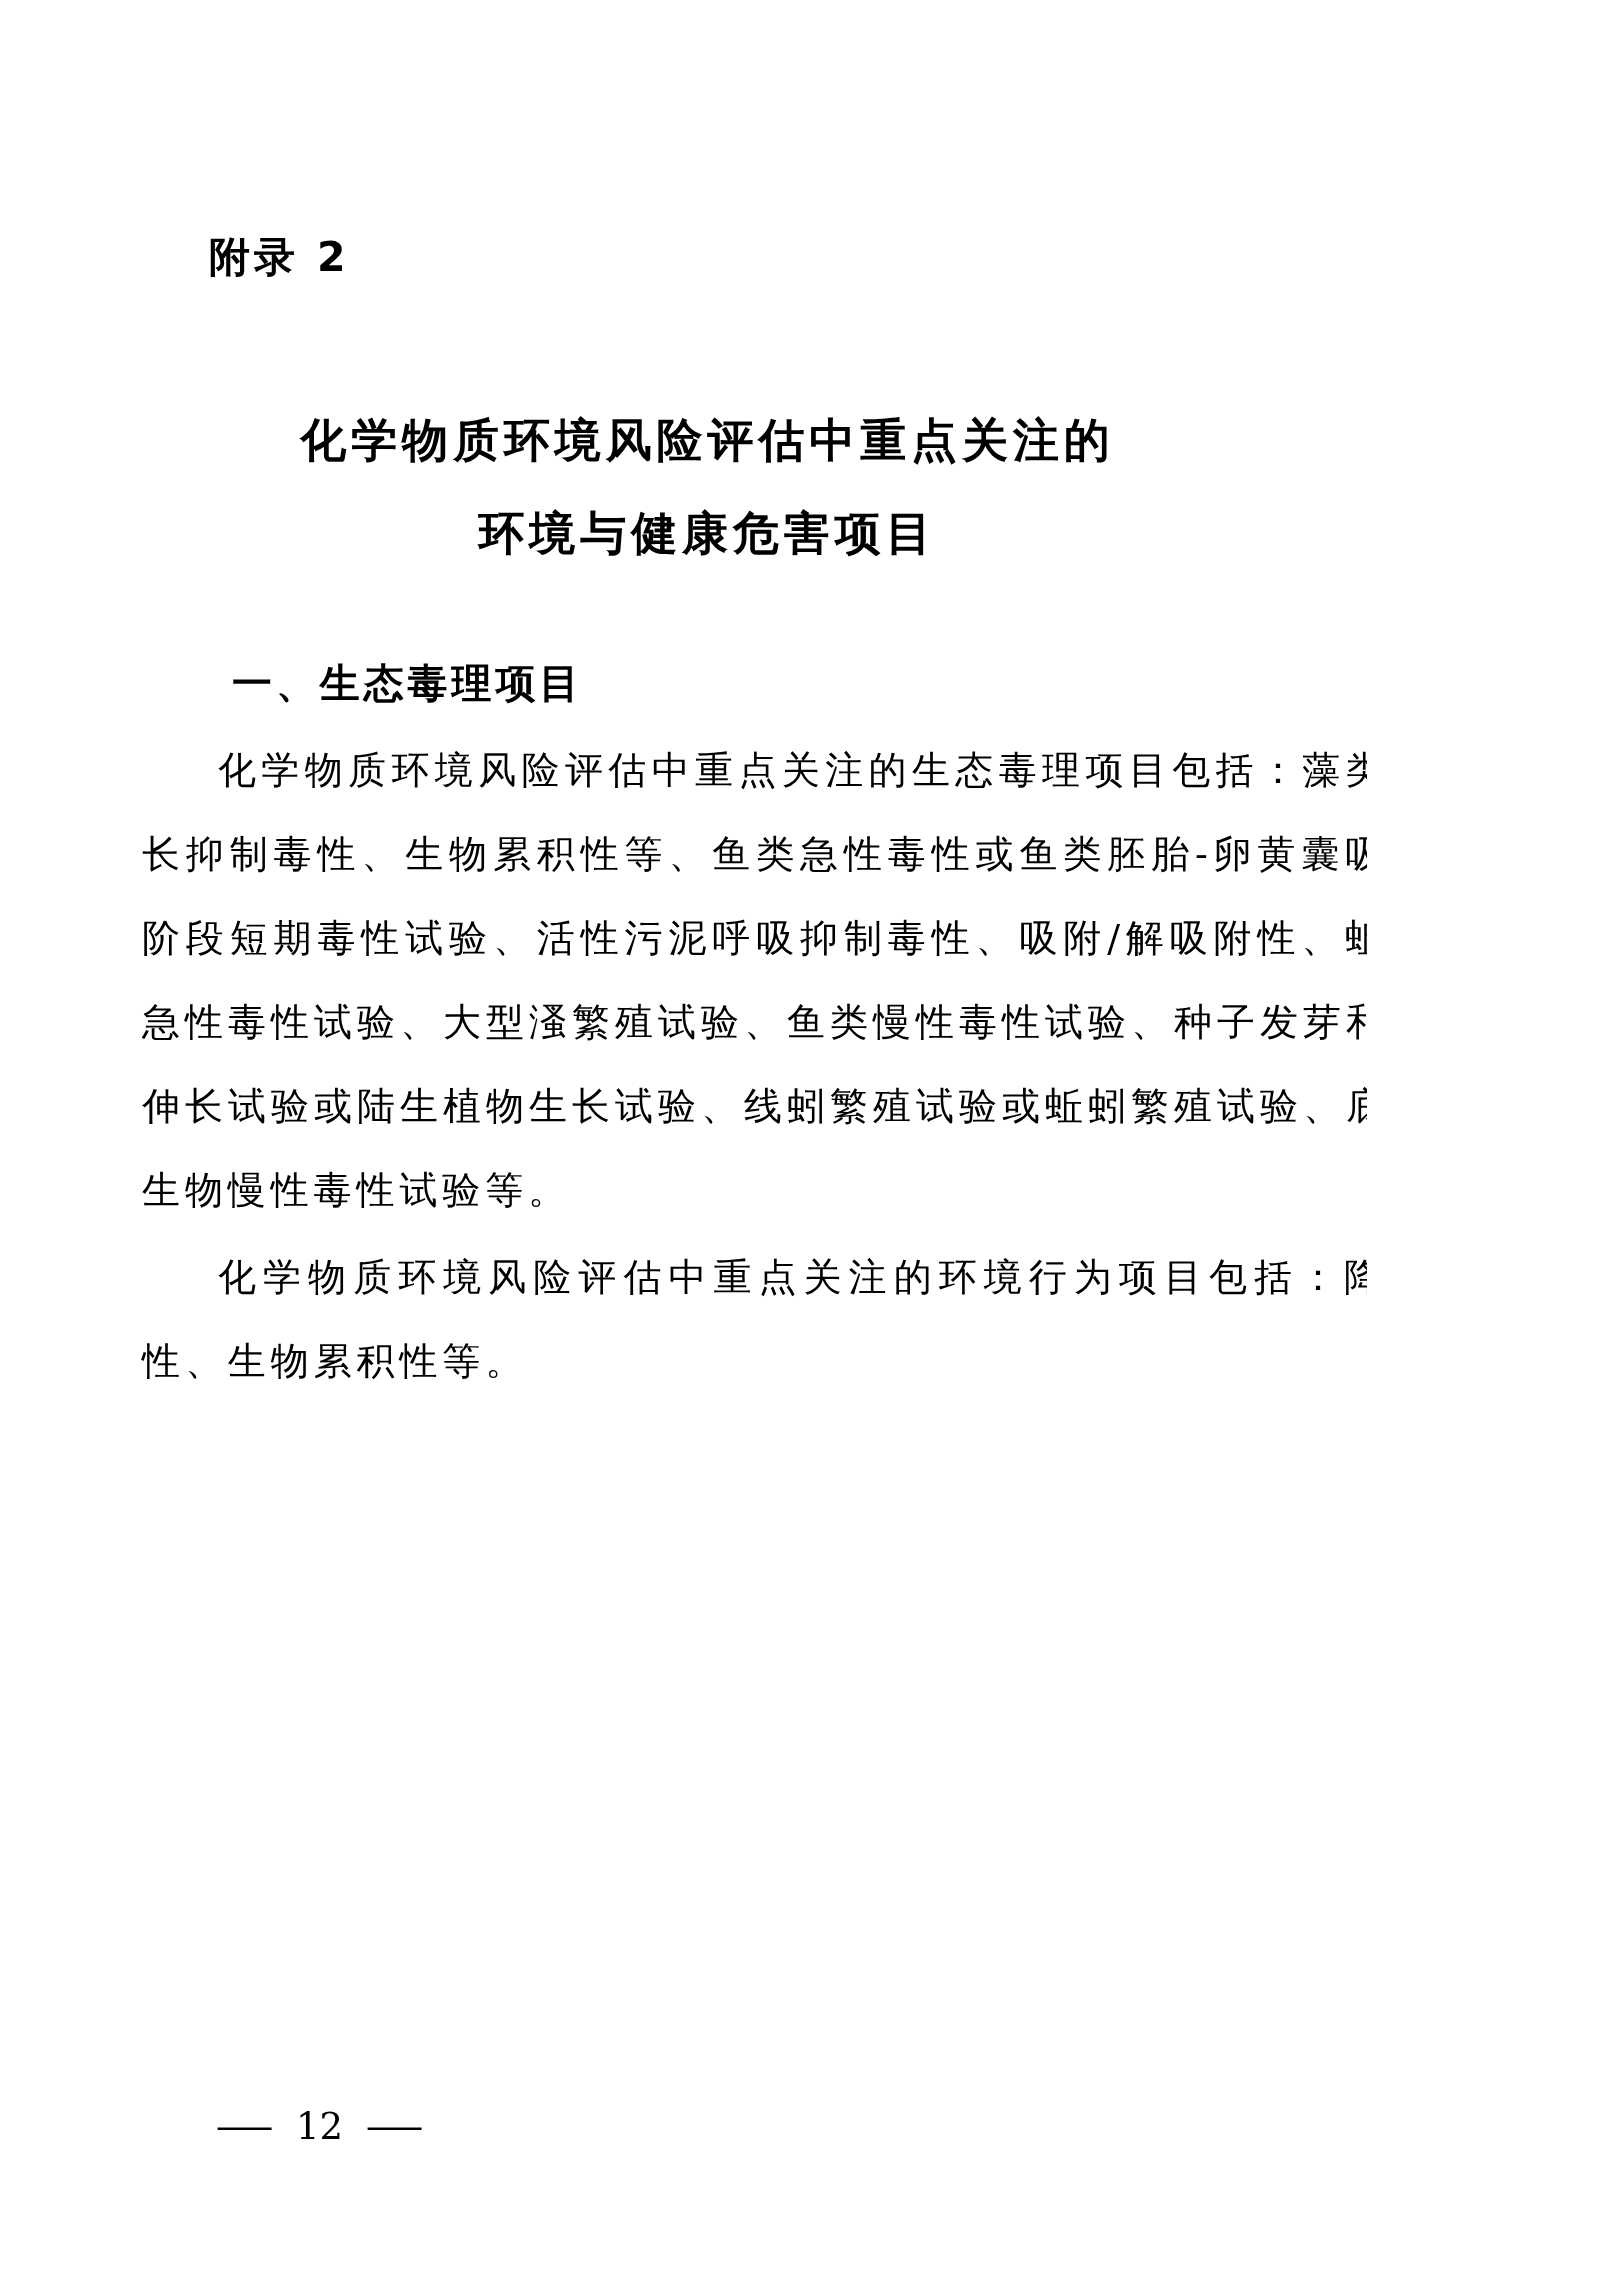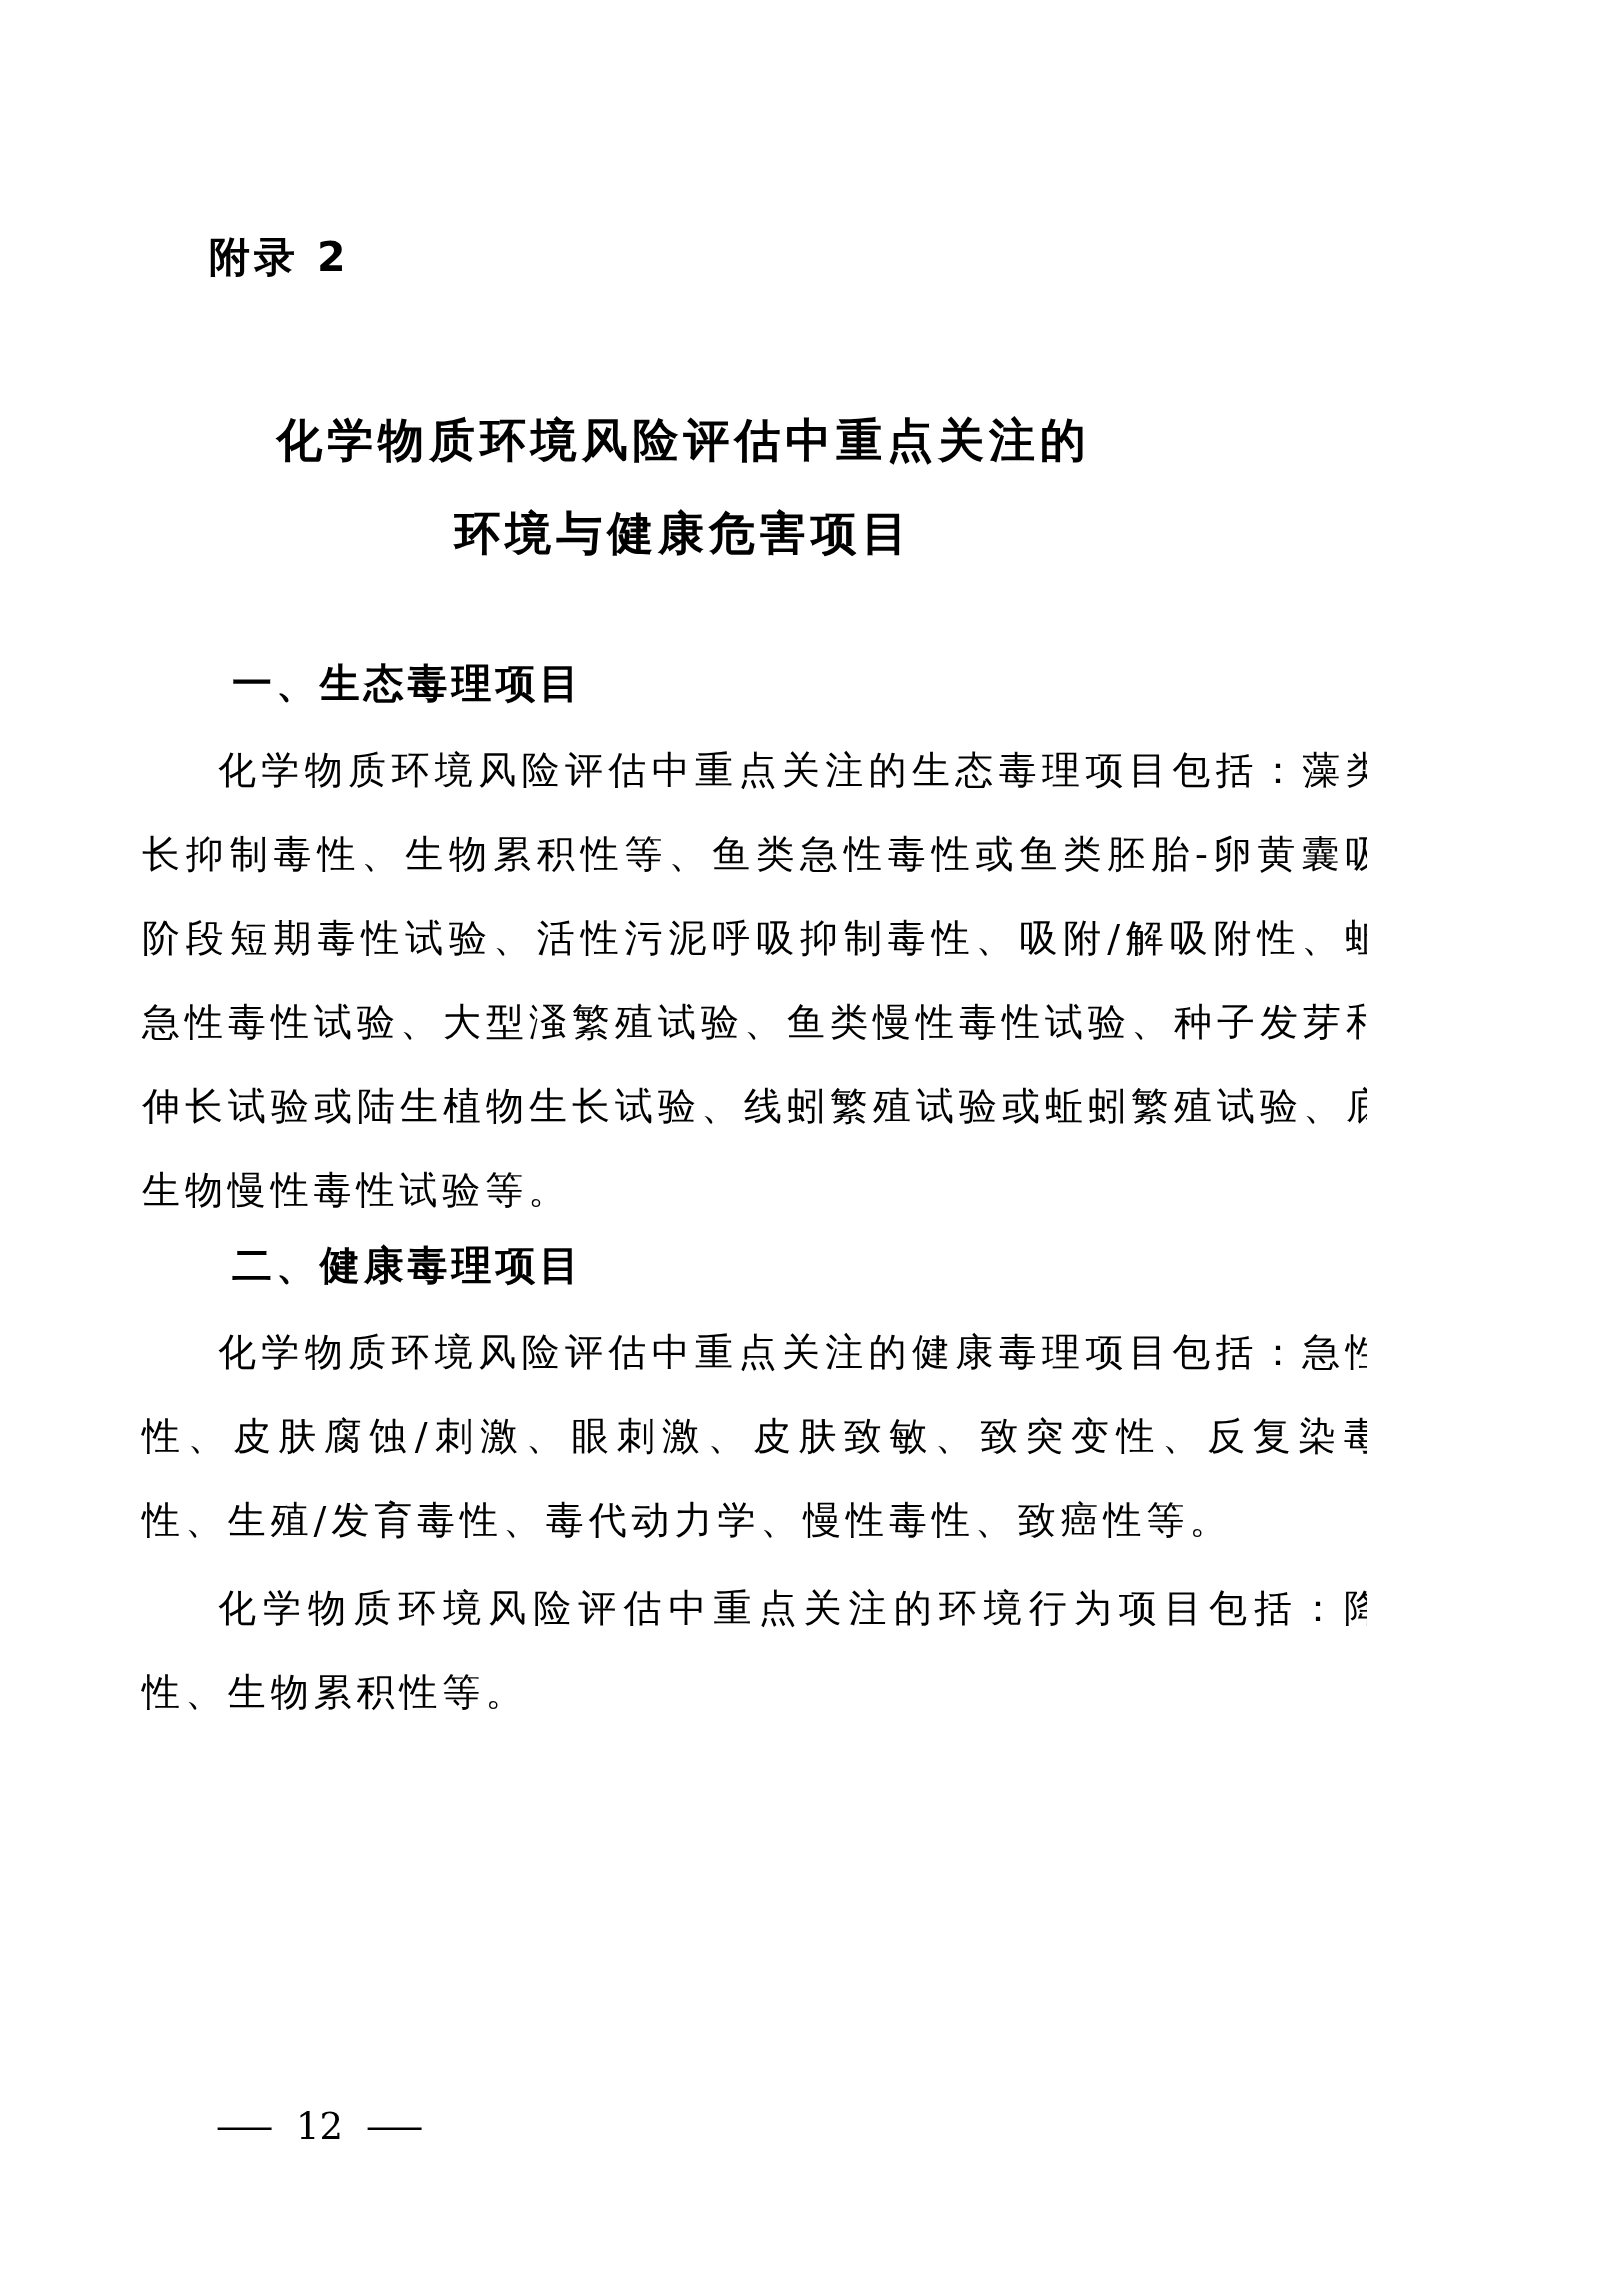--- a/index.html
+++ b/index.html
@@ -30,20 +30,21 @@
     position: absolute;
     top: 394px;
     left: 0;
     width: 100%;
     text-align: center;
     font-family: "DejaVu Sans", "Liberation Sans", sans-serif;
     font-weight: bold;
     font-size: 46px;
     letter-spacing: 4.9px;
     line-height: 93px;
+    padding-left: 24px;
   }
   .content {
     position: absolute;
     left: 142px;
     top: 649px;
     width: 1290px;
   }
   .section-heading {
     font-family: "DejaVu Sans", "Liberation Sans", sans-serif;
     font-weight: bold;
@@ -91,24 +92,20 @@
     <div>环境与健康危害项目</div>
   </div>
 
   <div class="content">
 
     <div class="section">
       <div class="section-heading">一、生态毒理项目</div>
       <p class="section-body">化学物质环境风险评估中重点关注的生态毒理项目包括：藻类生长抑制毒性、生物累积性等、鱼类急性毒性或鱼类胚胎-卵黄囊吸收阶段短期毒性试验、活性污泥呼吸抑制毒性、吸附/解吸附性、蚯蚓急性毒性试验、大型溞繁殖试验、鱼类慢性毒性试验、种子发芽和根伸长试验或陆生植物生长试验、线蚓繁殖试验或蚯蚓繁殖试验、底栖生物慢性毒性试验等。</p>
     </div>
 
-    <div class="section">
-      <div class="section-heading">二、健康毒理项目</div>
-      <p class="section-body">化学物质环境风险评估中重点关注的健康毒理项目包括：急性毒性、皮肤腐蚀/刺激、眼刺激、皮肤致敏、致突变性、反复染毒毒性、生殖/发育毒性、毒代动力学、慢性毒性、致癌性等。</p>
-    </div>
 
     <div class="section">
       <p class="section-body">化学物质环境风险评估中重点关注的环境行为项目包括：降解性、生物累积性等。</p>
     </div>
 
   </div>
 
   <div class="footer">
     <span class="dash">—</span>
     <span class="page-number">12</span>

